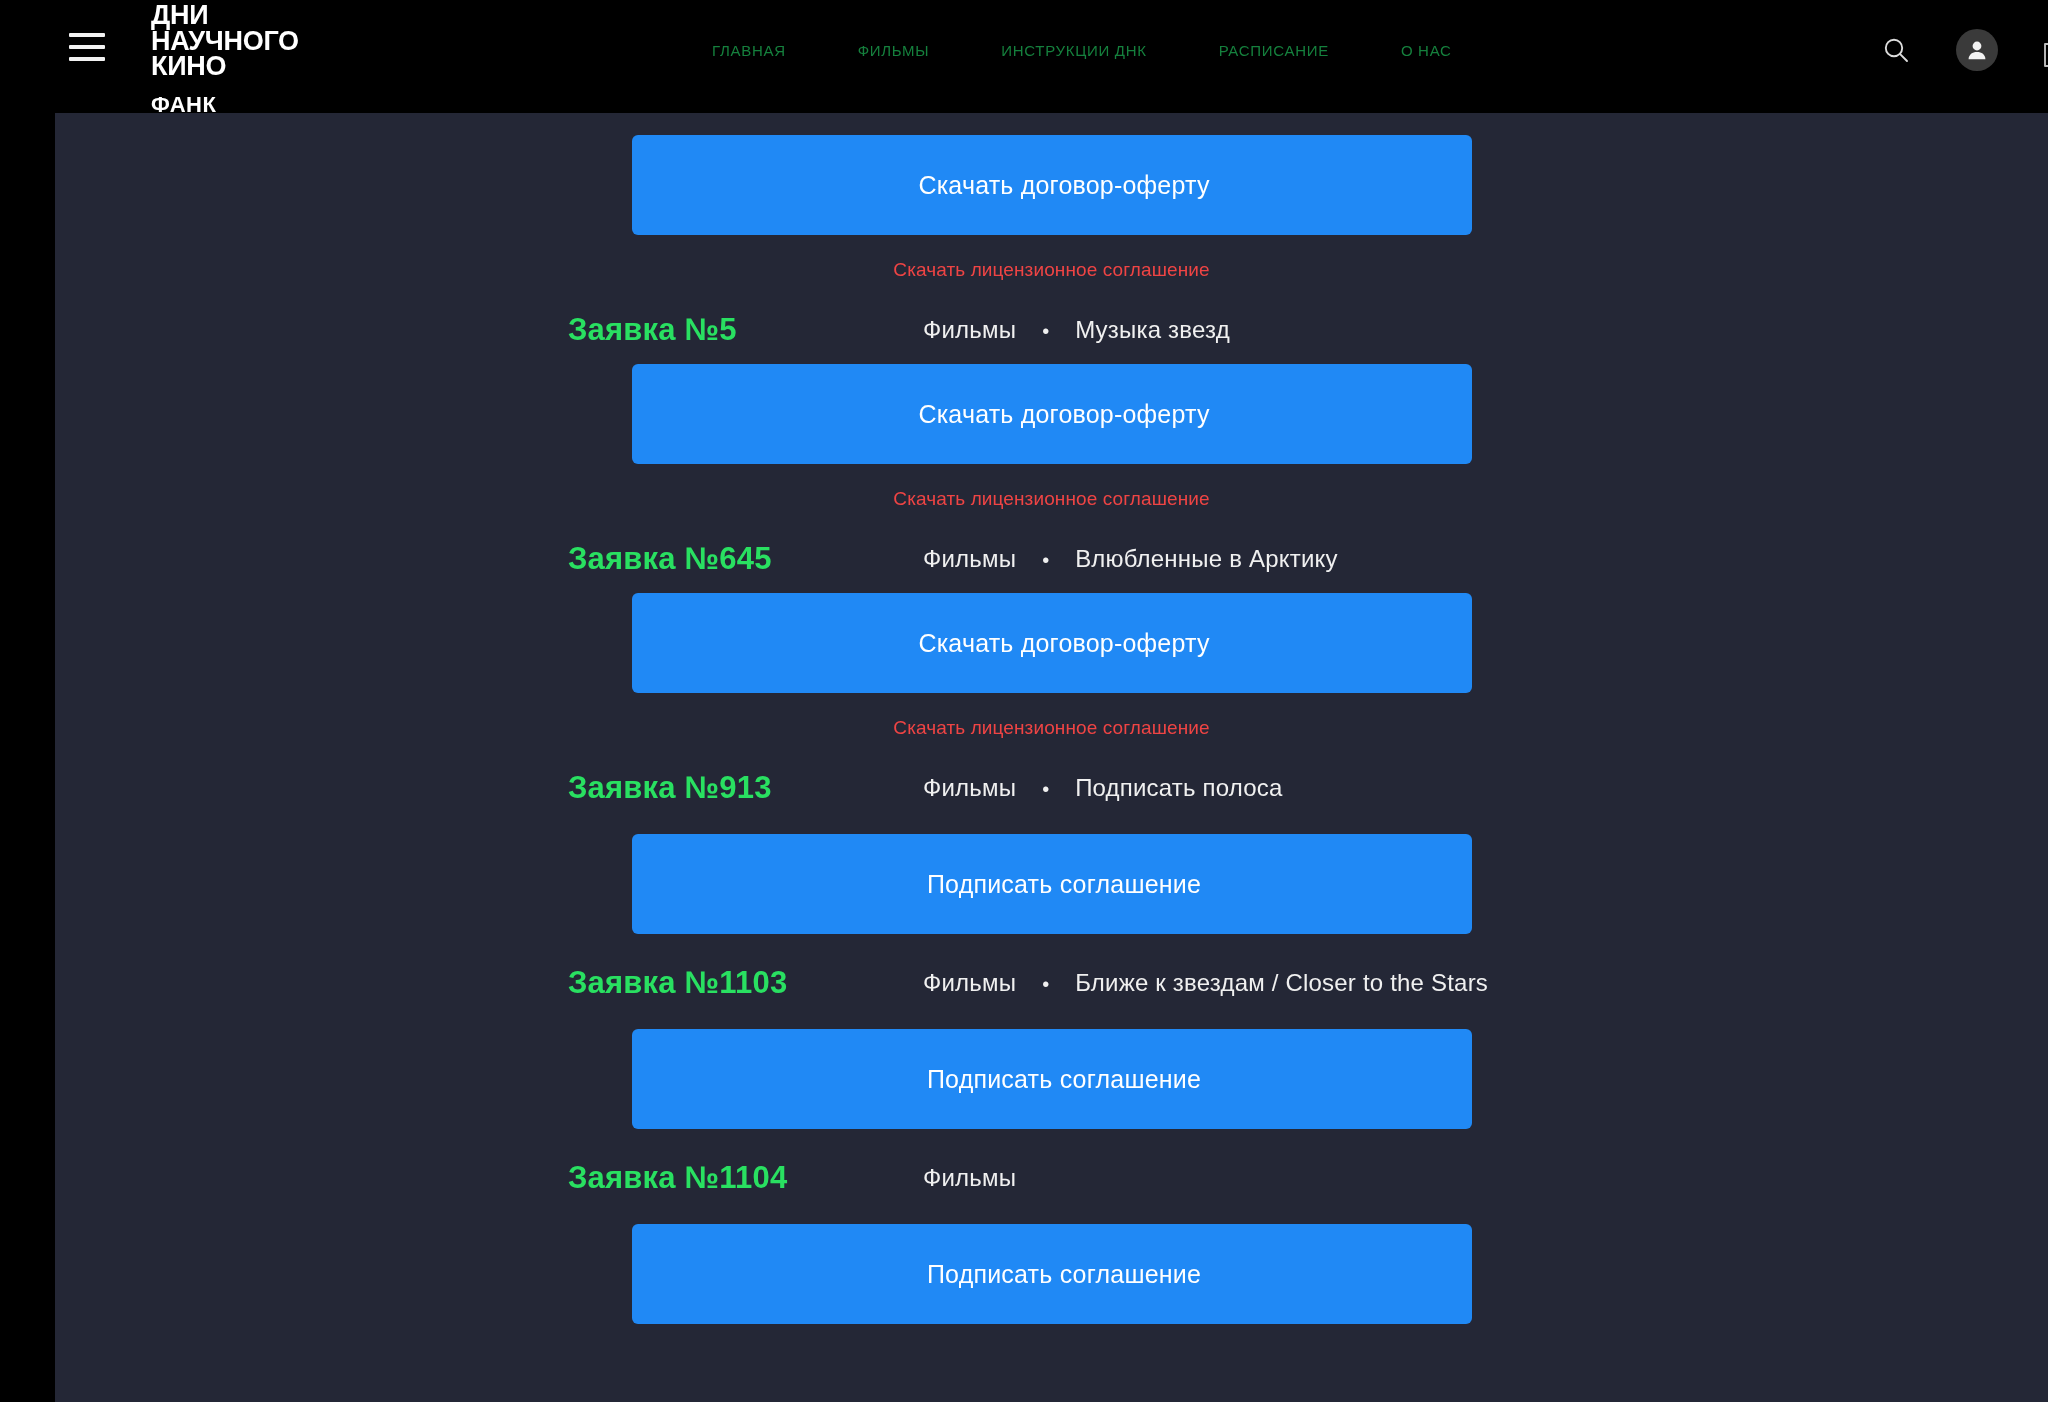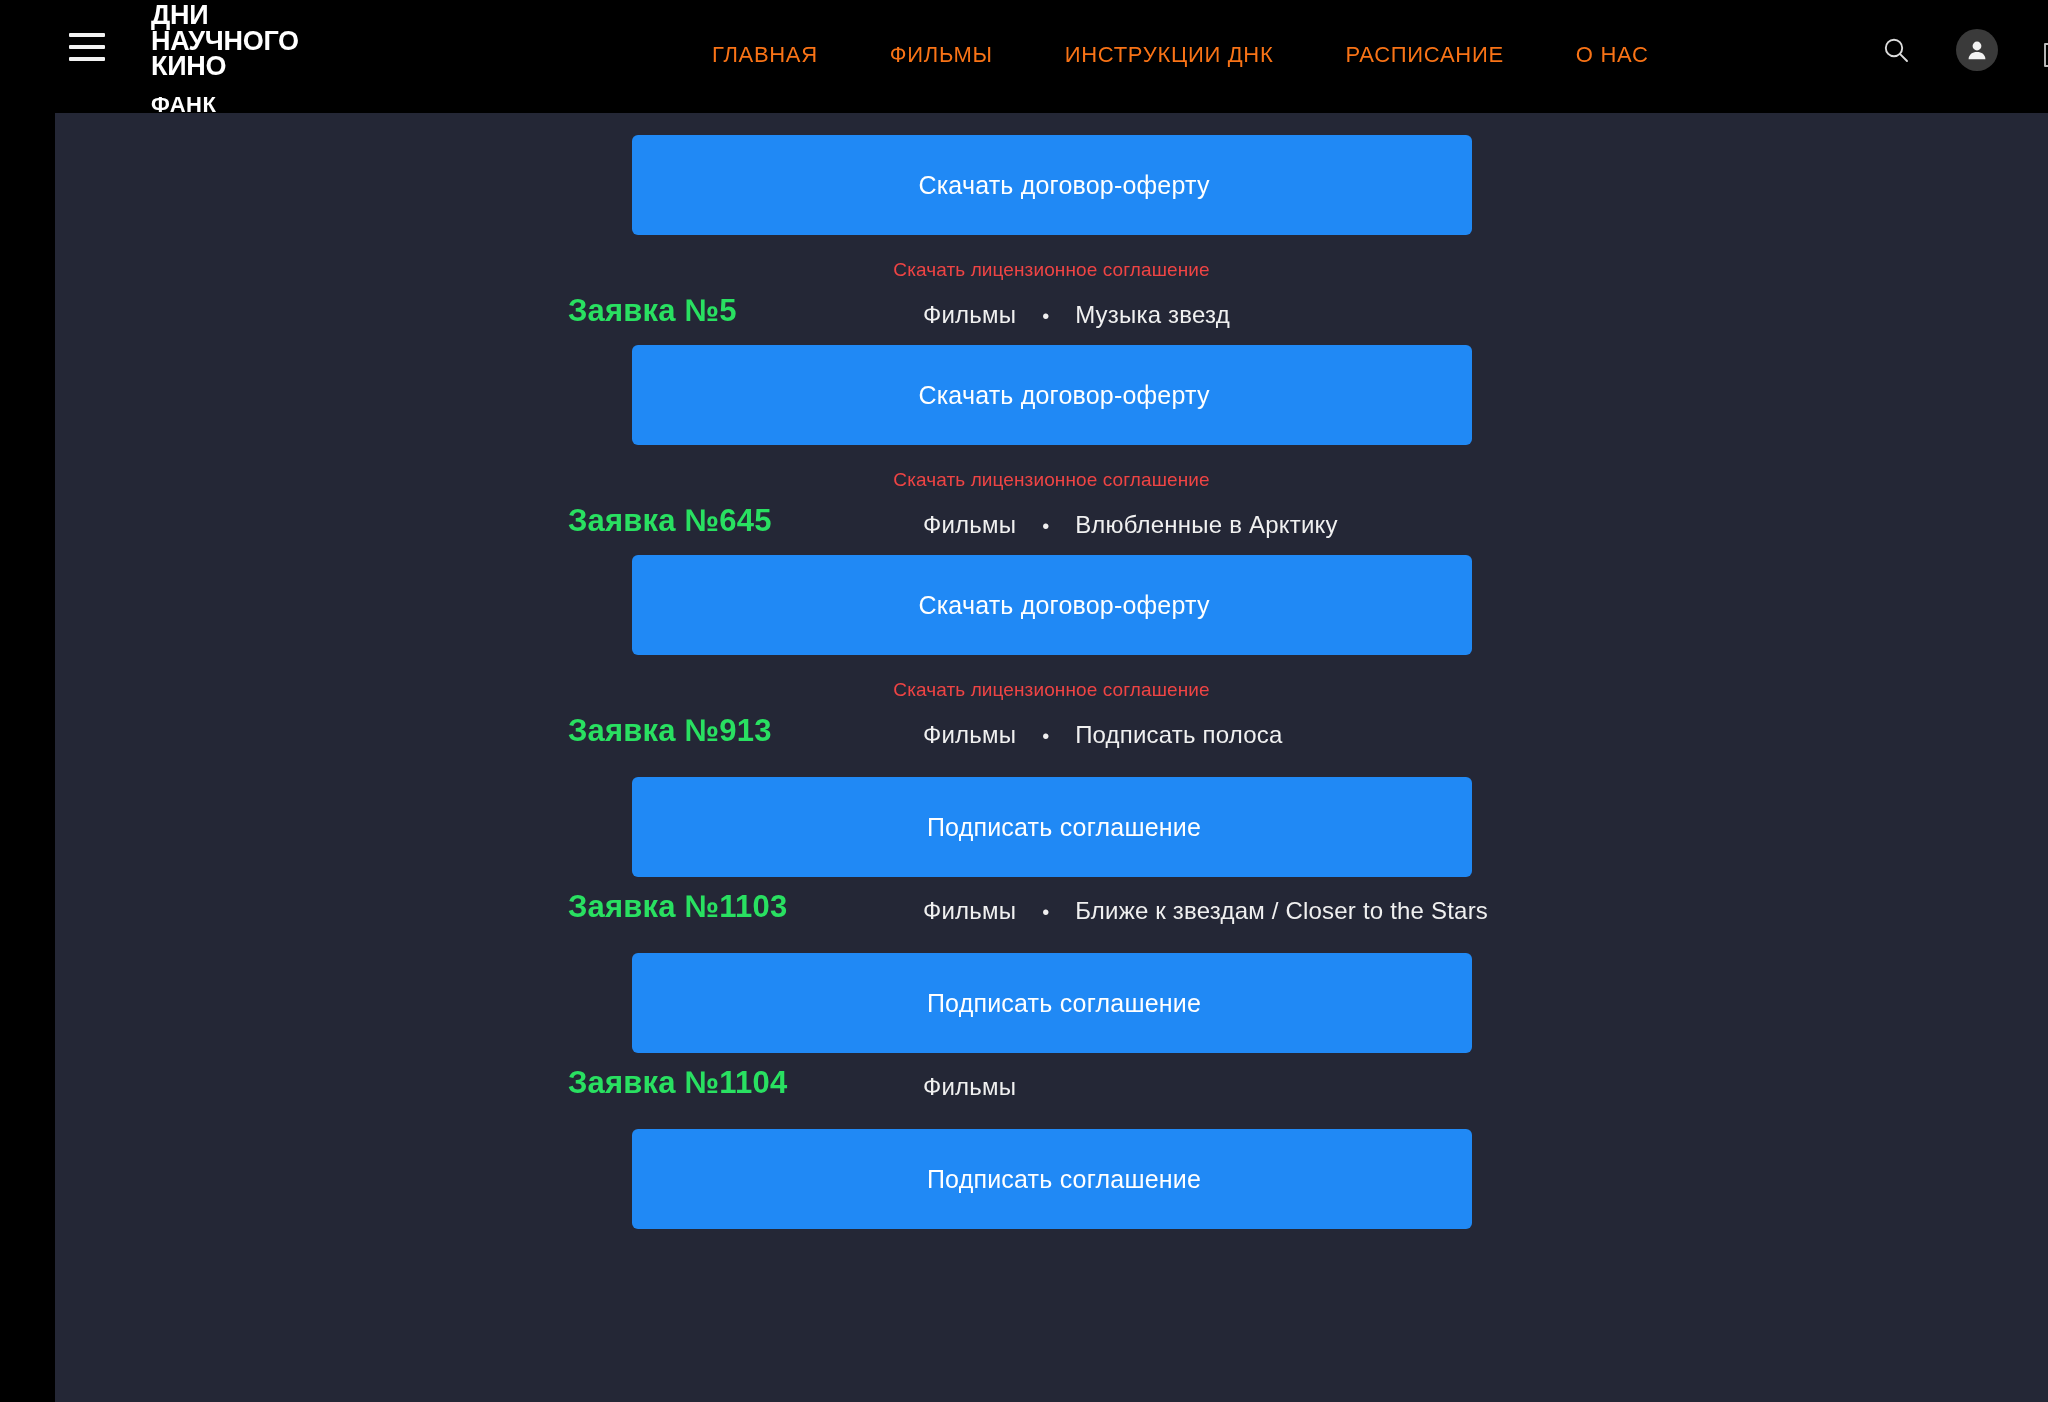--- a/index.html
+++ b/index.html
@@ -77,22 +77,22 @@
 
   .nav {
     position: absolute;
     left: 660px;
     top: 36px;
     display: flex;
     align-items: center;
     gap: 0;
   }
   .nav a {
-    color: #f97316;
-    font-size: 22px;
+    color: #15803d;
+    font-size: 15px;
     letter-spacing: 0.7px;
     text-decoration: none;
     padding: 6px 36px;
     white-space: nowrap;
     cursor: pointer;
   }
 
   .top-actions {
     position: absolute;
     right: 0;
@@ -168,22 +168,22 @@
   .license-link {
     color: #ef4444;
     font-size: 19px;
     letter-spacing: 0.1px;
     cursor: pointer;
     text-decoration: none;
   }
 
   .app-row {
     display: flex;
-    align-items: flex-end;
-    margin-top: 12px;
+    align-items: center;
+    margin-top: 31px;
     padding-left: 513px;
   }
 
   .app-number {
     color: #29e061;
     font-size: 31px;
     font-weight: 700;
     letter-spacing: 0.2px;
     white-space: nowrap;
     min-width: 355px;

